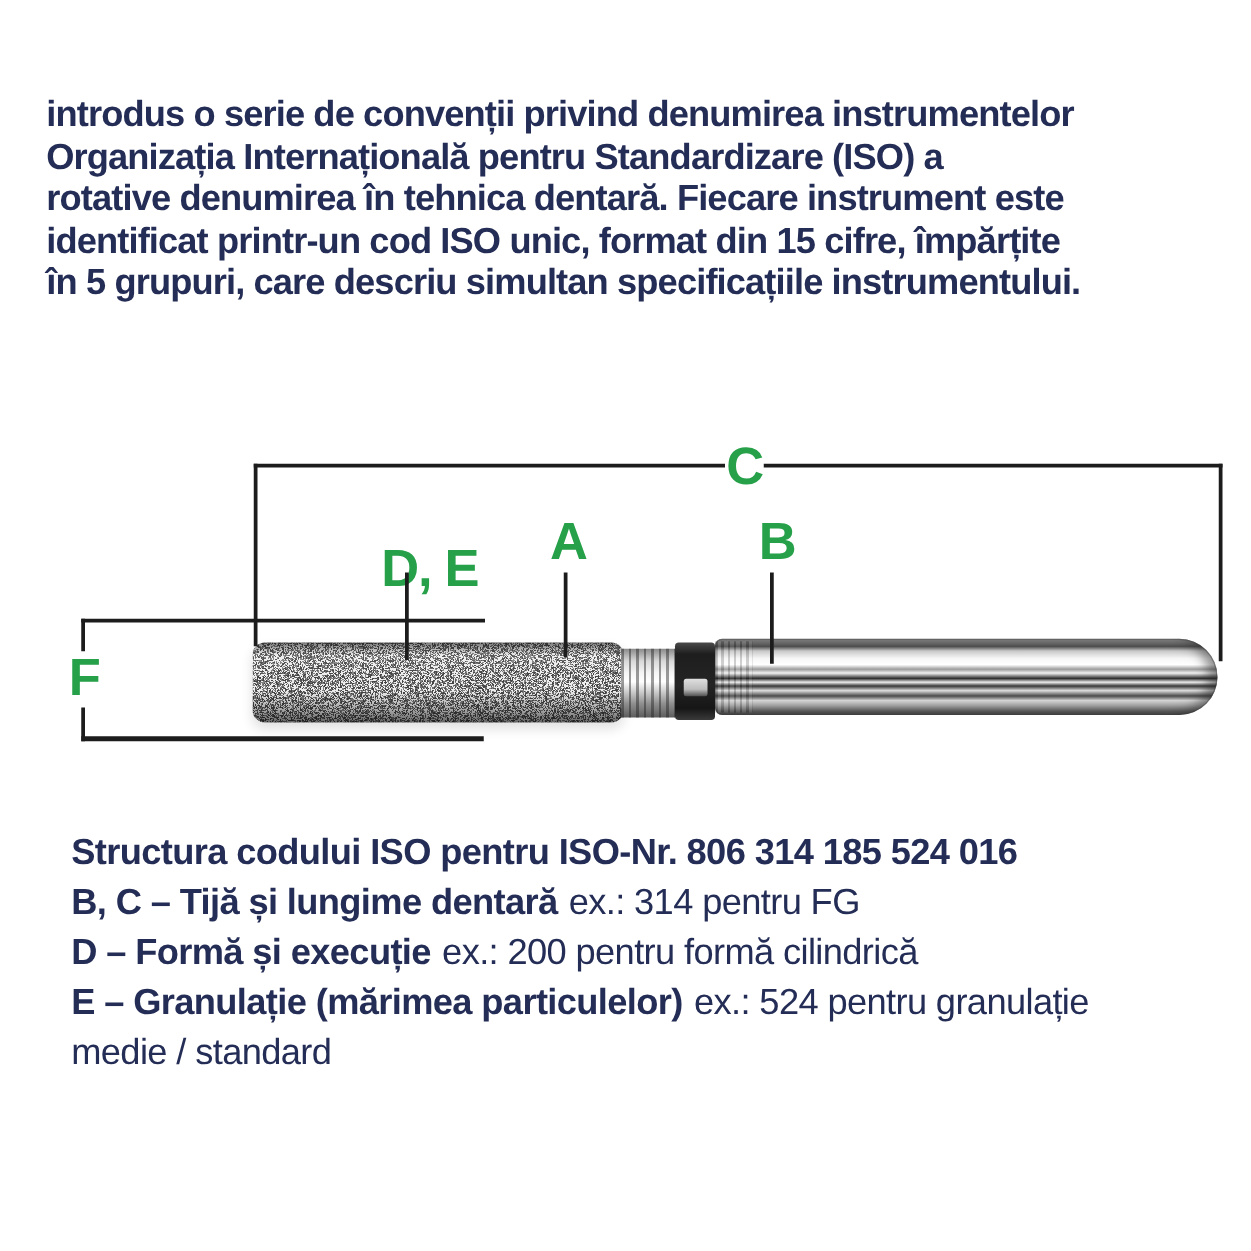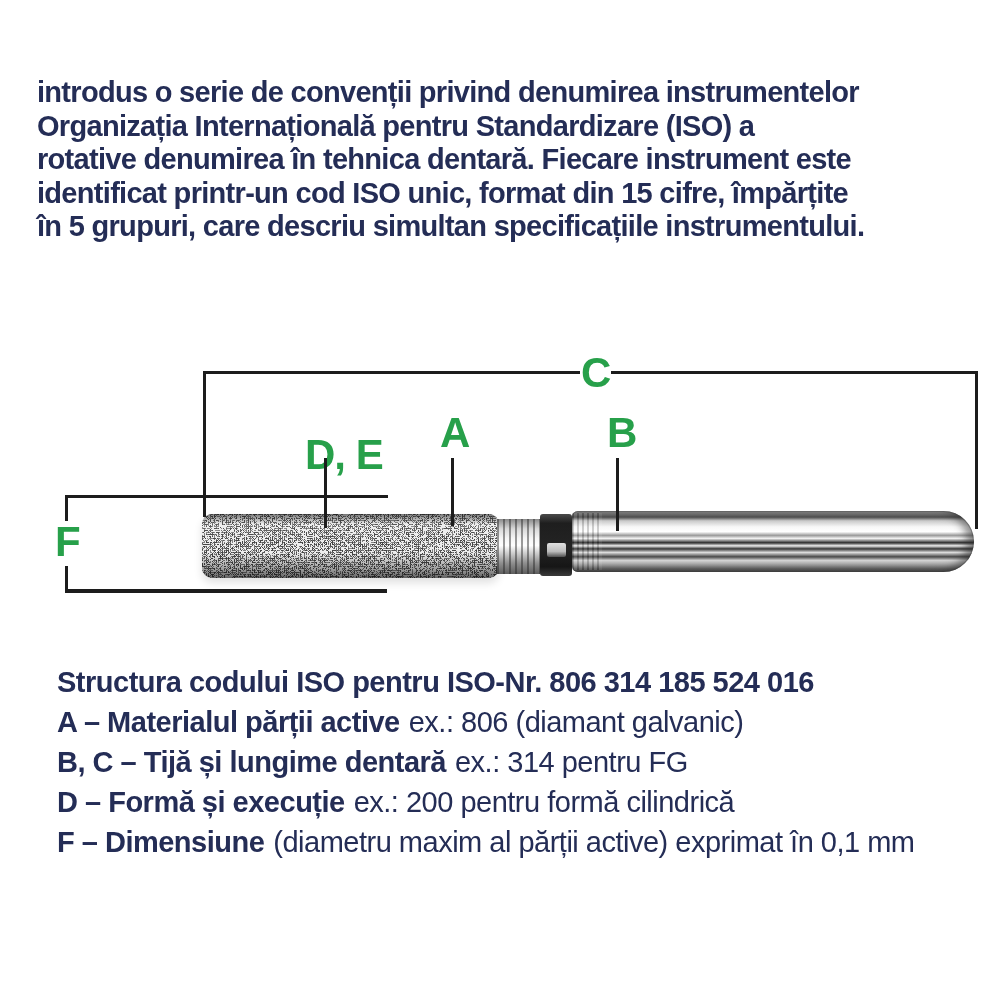--- a/index.html
+++ b/index.html
@@ -133,26 +133,23 @@
     <div class="ln" style="left:65px;top:495px;width:3px;height:26px"></div>
     <div class="glabel" style="left:55px;top:521px">F</div>
     <div class="ln" style="left:65px;top:566px;width:3px;height:27px"></div>
     <div class="ln" style="left:65px;top:589px;width:322px;height:4px"></div>
   </div>
 
   <div class="codes">
     <div class="row codes-heading">Structura codului ISO pentru ISO-Nr. 806 314 185 524 016</div>
 
     <div class="row nowrap">
-      <span class="term">A – Materialul părții active</span><span class="rest">ex.: 806 (diamant galvanic)</span>
-    </div>
-    <div class="row nowrap">
       <span class="term">B, C – Tijă și lungime dentară</span><span class="rest">ex.: 314 pentru FG</span>
     </div>
     <div class="row nowrap">
       <span class="term">D – Formă și execuție</span><span class="rest">ex.: 200 pentru formă cilindrică</span>
     </div>
-    <div class="row item-f">
-      <span class="term">F – Dimensiune</span><span class="rest">(diametru maxim al părții active) exprimat în 0,1 mm</span>
+    <div class="row item-e">
+      <span class="term">E – Granulație (mărimea particulelor)</span><span class="rest">ex.: 524 pentru granulație medie / standard</span>
     </div>
   </div>
 
 </div>
 
 </body></html>

